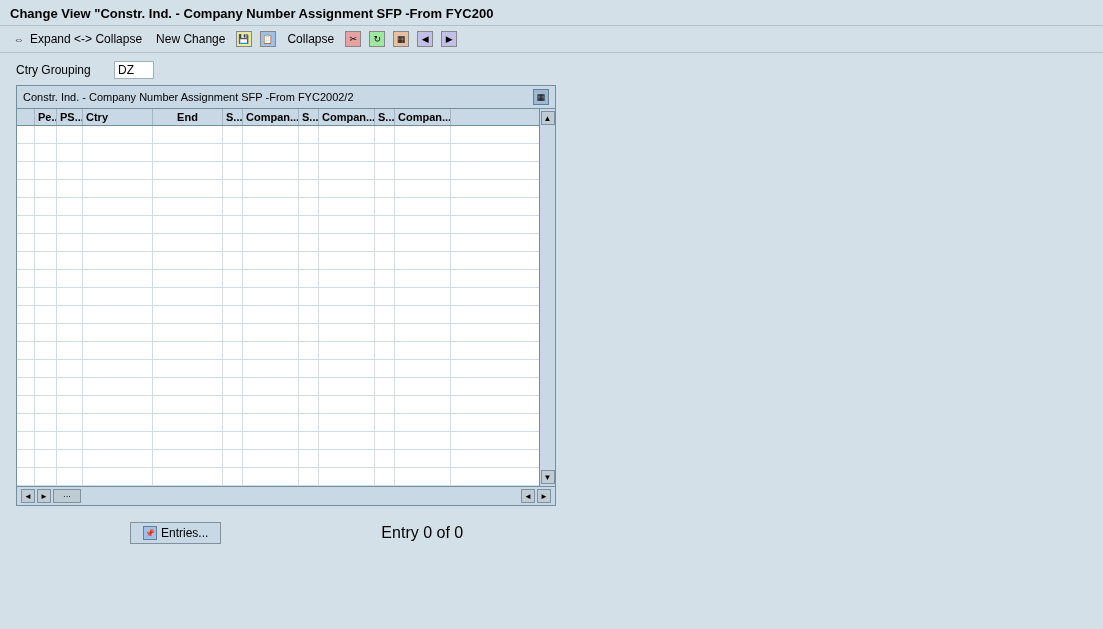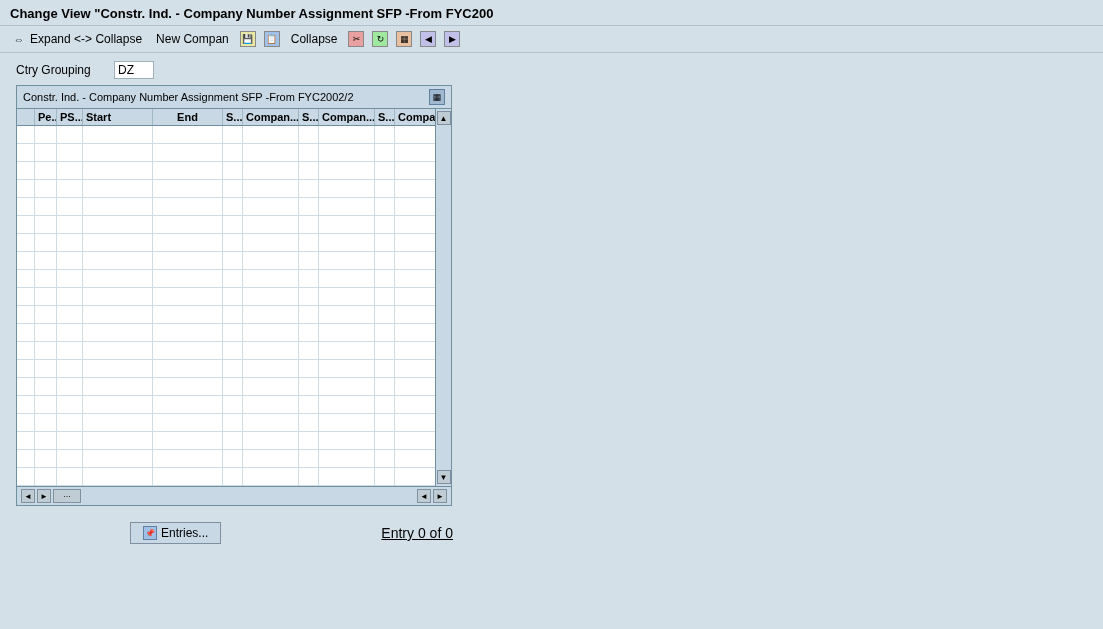--- a/index.html
+++ b/index.html
@@ -85,21 +85,21 @@
       padding: 1px 3px;
       height: 18px;
       width: 150px;
     }
     .main-content {
       padding: 0 16px;
     }
     .table-container {
       border: 1px solid #7090a0;
       background: #fff;
-      width: 436px;
+      width: 540px;
     }
     .table-title {
       background: #c8d8e4;
       border-bottom: 1px solid #7090a0;
       padding: 3px 6px;
       font-size: 11px;
       font-weight: normal;
       color: #000;
       display: flex;
       align-items: center;
@@ -218,23 +218,22 @@
       width: 14px;
       height: 14px;
       background: #a0c0e8;
       border: 1px solid #6080a0;
       font-size: 8px;
       display: flex;
       align-items: center;
       justify-content: center;
     }
     .entry-text {
-      font-size: 14px;
+      font-size: 16px;
       color: #000;
-      text-decoration: underline;
     }
     .table-icon-btn {
       width: 16px;
       height: 16px;
       background: #a0b8d0;
       border: 1px solid #6080a0;
       cursor: pointer;
       font-size: 9px;
       display: flex;
       align-items: center;
@@ -247,21 +246,21 @@
 <div class="title-bar">
   <span>Change View "Constr. Ind. - Company Number Assignment SFP -From FYC200</span>
 </div>
 
 <div class="toolbar">
   <button class="toolbar-btn">
     <span class="toolbar-icon">⇔</span>
     <span>Expand &lt;-&gt; Collapse</span>
   </button>
   <button class="toolbar-btn">
-    <span>New Compan</span>
+    <span>New Change</span>
   </button>
   <span class="toolbar-icon icon-save" title="Save">💾</span>
   <span class="toolbar-icon icon-multi" title="Copy">📋</span>
   <button class="toolbar-btn">
     <span>Collapse</span>
   </button>
   <span class="toolbar-icon icon-delimit" title="Delimit">✂</span>
   <span class="toolbar-icon icon-refresh" title="Refresh">↻</span>
   <span class="toolbar-icon icon-cols" title="Columns">▦</span>
   <span class="toolbar-icon icon-prev" title="Previous">◀</span>
@@ -283,21 +282,21 @@
       <span class="table-icon-btn">▦</span>
     </div>
 
     <div class="table-wrapper">
       <div class="table-data-area">
 
         <div class="table-header">
           <div class="table-header-cell col-check"></div>
           <div class="table-header-cell col-pe">Pe...</div>
           <div class="table-header-cell col-ps">PS...</div>
-          <div class="table-header-cell col-start">Start</div>
+          <div class="table-header-cell col-start">Ctry</div>
           <div class="table-header-cell col-end">End</div>
           <div class="table-header-cell col-s1">S...</div>
           <div class="table-header-cell col-comp1">Compan...</div>
           <div class="table-header-cell col-s2">S...</div>
           <div class="table-header-cell col-comp2">Compan...</div>
           <div class="table-header-cell col-s3">S...</div>
           <div class="table-header-cell col-comp3">Compan...</div>
         </div>
 
         <div id="table-body">

